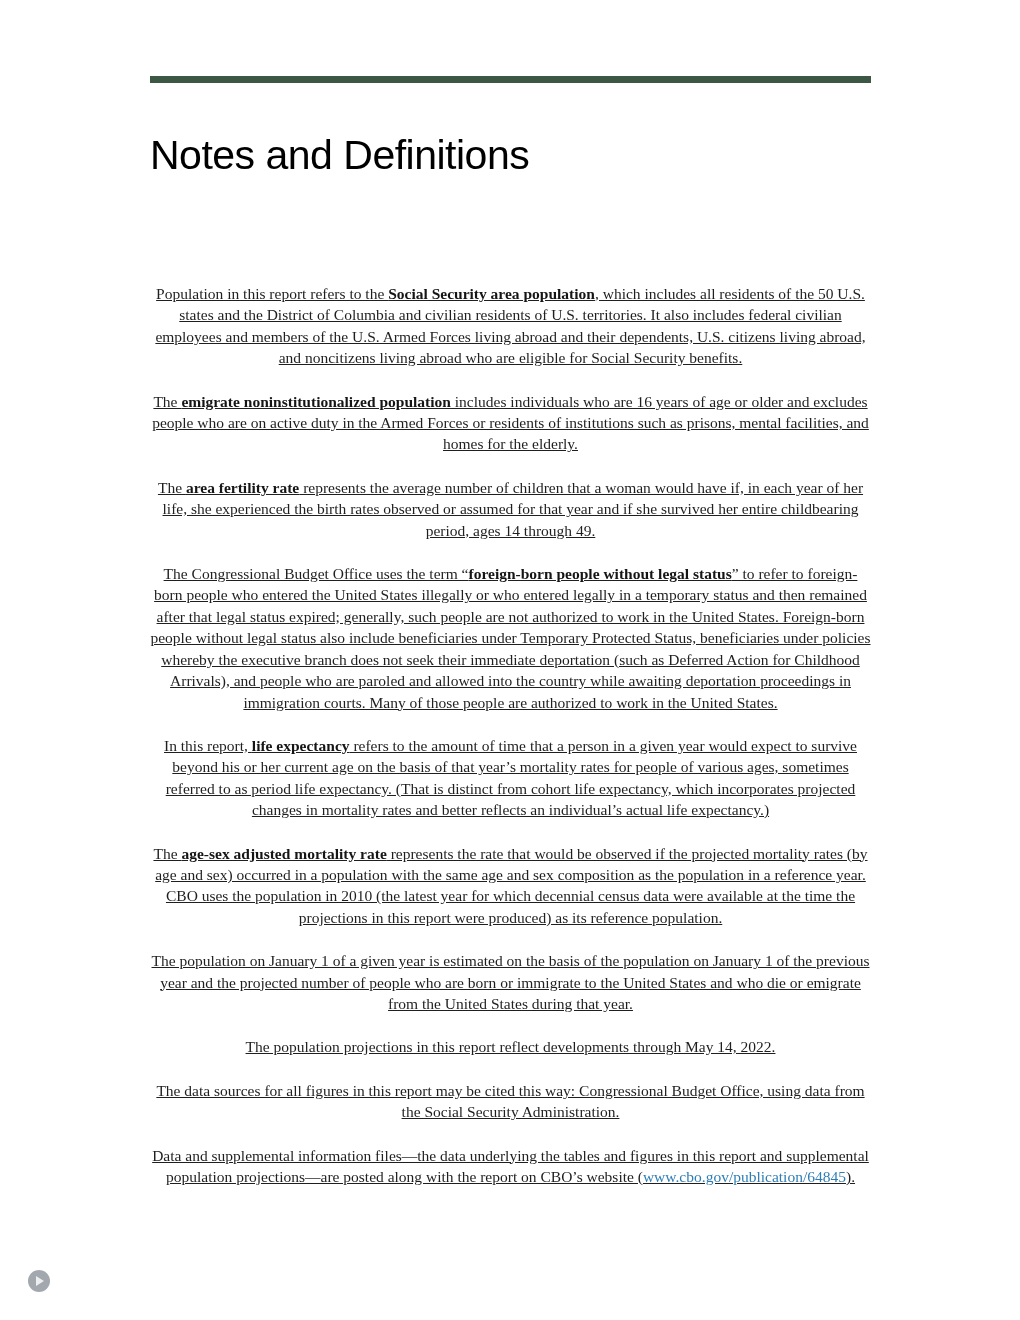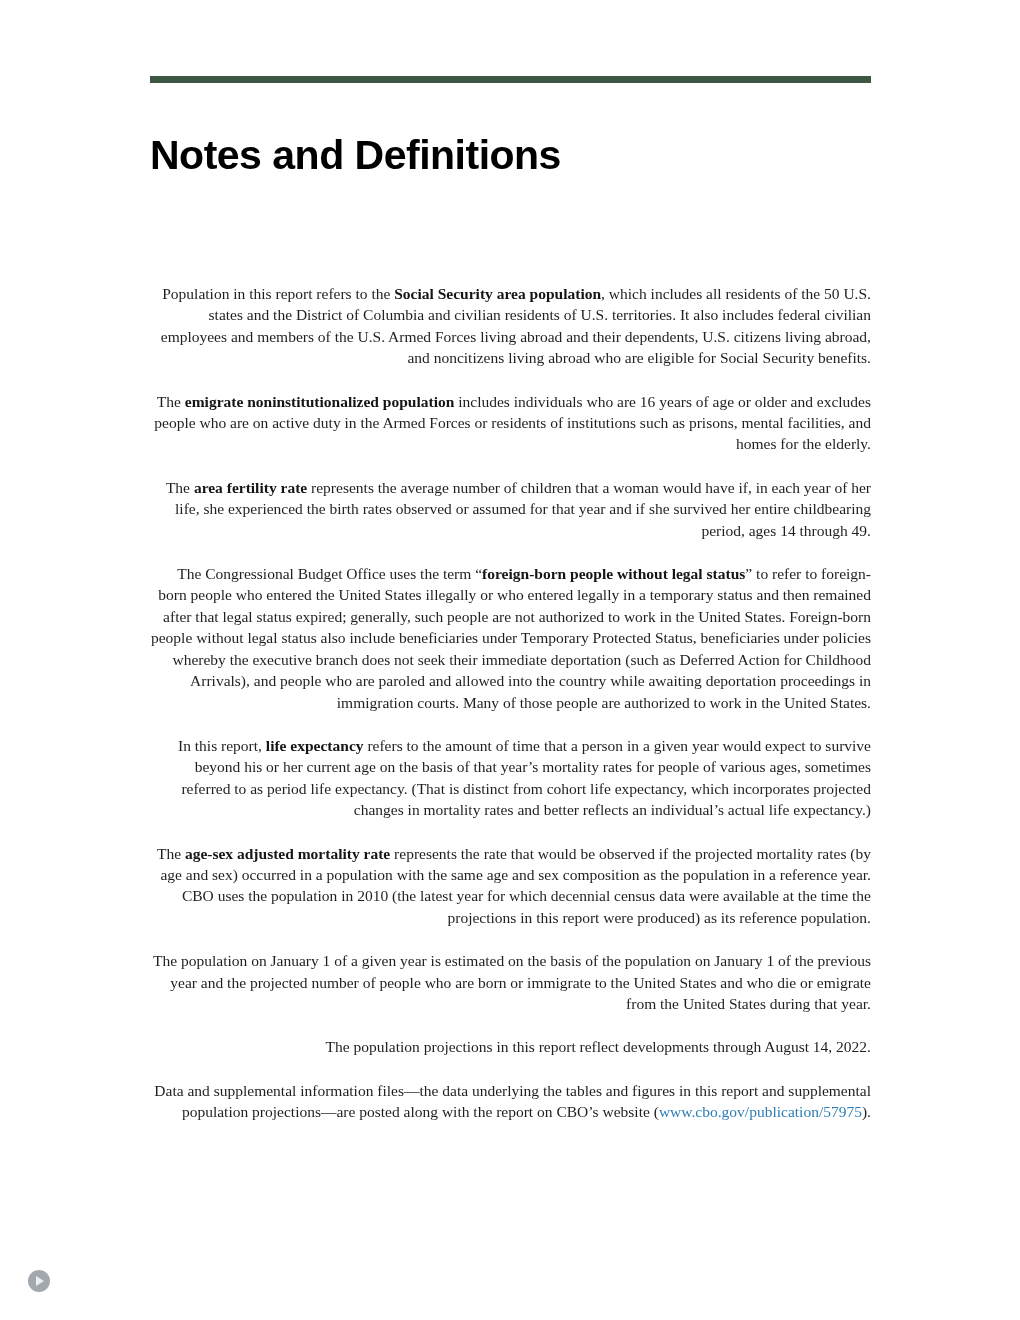--- a/index.html
+++ b/index.html
@@ -17,36 +17,37 @@
     top: 76px;
     width: 721px;
   }
   .accent-bar {
     height: 7px;
     width: 100%;
     background: var(--accent, #3c5845);
   }
   h1.page-title {
     font-family: "Liberation Sans", sans-serif;
-    font-weight: 700;
+    font-weight: 400;
     font-size: 41px;
     line-height: 48px;
     letter-spacing: -0.5px;
     color: #000000;
     margin-top: 48px;
   }
   .doc-body {
     margin-top: 104px;
     color: #1f1f1f;
     font-size: 15.5px;
     line-height: 21.4px;
   }
   .doc-body p {
     margin-bottom: 22px;
-    text-align: right;
+    text-align: center;
+    text-decoration: underline;
   }
   .doc-body b { font-weight: 700; color: #151515; }
   a.doc-link {
     color: var(--link, #2d7eb5);
     text-decoration: none;
     cursor: pointer;
   }
   .corner-badge {
     position: absolute;
     left: 28px;
@@ -76,20 +77,21 @@
   <div class="accent-bar"></div>
   <h1 class="page-title">Notes and Definitions</h1>
   <main class="doc-body">
     <p><span>Population in this report refers to the </span><b>Social Security area population</b><span>, which includes all residents of the 50 U.S. states and the District of Columbia and civilian residents of U.S. territories. It also includes federal civilian employees and members of the U.S. Armed Forces living abroad and their dependents, U.S. citizens living abroad, and noncitizens living abroad who are eligible for Social Security benefits.</span></p>
     <p><span>The </span><b>emigrate noninstitutionalized population</b><span> includes individuals who are 16 years of age or older and excludes people who are on active duty in the Armed Forces or residents of institutions such as prisons, mental facilities, and homes for the elderly.</span></p>
     <p><span>The </span><b>area fertility rate</b><span> represents the average number of children that a woman would have if, in each year of her life, she experienced the birth rates observed or assumed for that year and if she survived her entire childbearing period, ages 14 through 49.</span></p>
     <p><span>The Congressional Budget Office uses the term “</span><b>foreign-born people without legal status</b><span>” to refer to foreign-born people who entered the United States illegally or who entered legally in a temporary status and then remained after that legal status expired; generally, such people are not authorized to work in the United States. Foreign-born people without legal status also include beneficiaries under Temporary Protected Status, beneficiaries under policies whereby the executive branch does not seek their immediate deportation (such as Deferred Action for Childhood Arrivals), and people who are paroled and allowed into the country while awaiting deportation proceedings in immigration courts. Many of those people are authorized to work in the United States.</span></p>
     <p><span>In this report, </span><b>life expectancy</b><span> refers to the amount of time that a person in a given year would expect to survive beyond his or her current age on the basis of that year’s mortality rates for people of various ages, sometimes referred to as period life expectancy. (That is distinct from cohort life expectancy, which incorporates projected changes in mortality rates and better reflects an individual’s actual life expectancy.)</span></p>
     <p><span>The </span><b>age-sex adjusted mortality rate</b><span> represents the rate that would be observed if the projected mortality rates (by age and sex) occurred in a population with the same age and sex composition as the population in a reference year. CBO uses the population in 2010 (the latest year for which decennial census data were available at the time the projections in this report were produced) as its reference population.</span></p>
     <p><span>The population on January 1 of a given year is estimated on the basis of the population on January 1 of the previous year and the projected number of people who are born or immigrate to the United States and who die or emigrate from the United States during that year.</span></p>
-    <p><span>The population projections in this report reflect developments through August 14, 2022.</span></p>
-    <p><span>Data and supplemental information files—the data underlying the tables and figures in this report and supplemental population projections—are posted along with the report on CBO’s website (</span><a class="doc-link" href="#">www.cbo.gov/publication/57975</a><span>).</span></p>
+    <p><span>The population projections in this report reflect developments through May 14, 2022.</span></p>
+    <p><span>The data sources for all figures in this report may be cited this way: Congressional Budget Office, using data from the Social Security Administration.</span></p>
+    <p><span>Data and supplemental information files—the data underlying the tables and figures in this report and supplemental population projections—are posted along with the report on CBO’s website (</span><a class="doc-link" href="#">www.cbo.gov/publication/64845</a><span>).</span></p>
   </main>
 </div>
 
 <div class="corner-badge">
   <span class="tri"></span>
 </div>
 
 </body></html>

